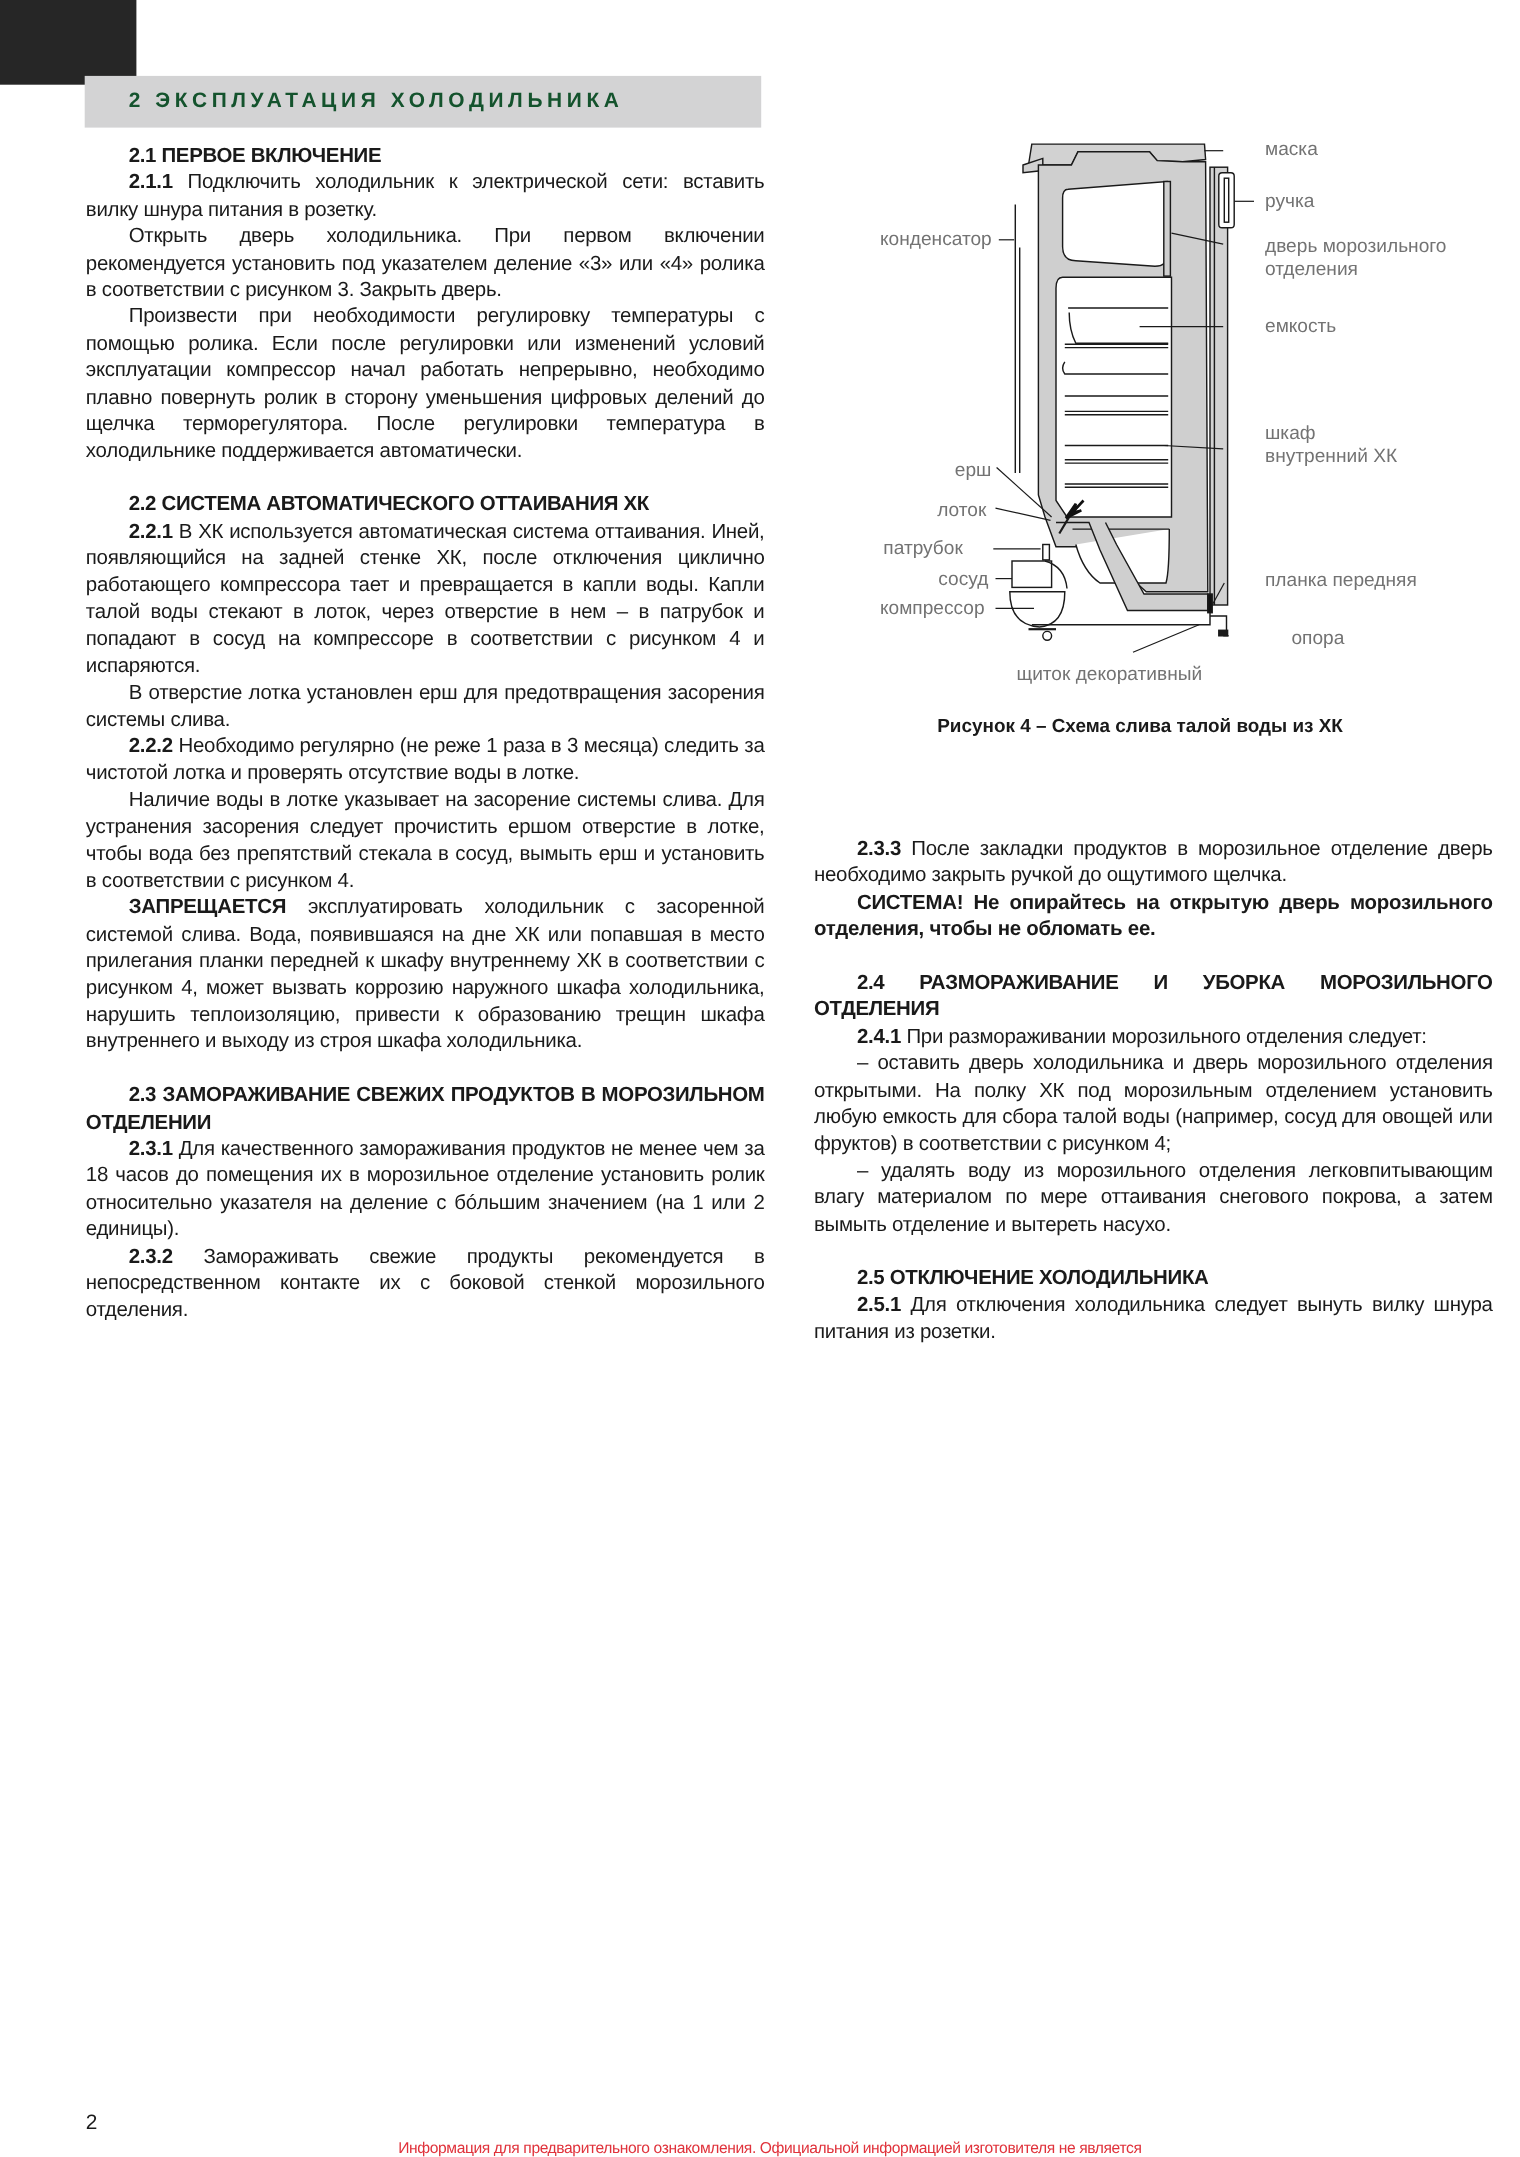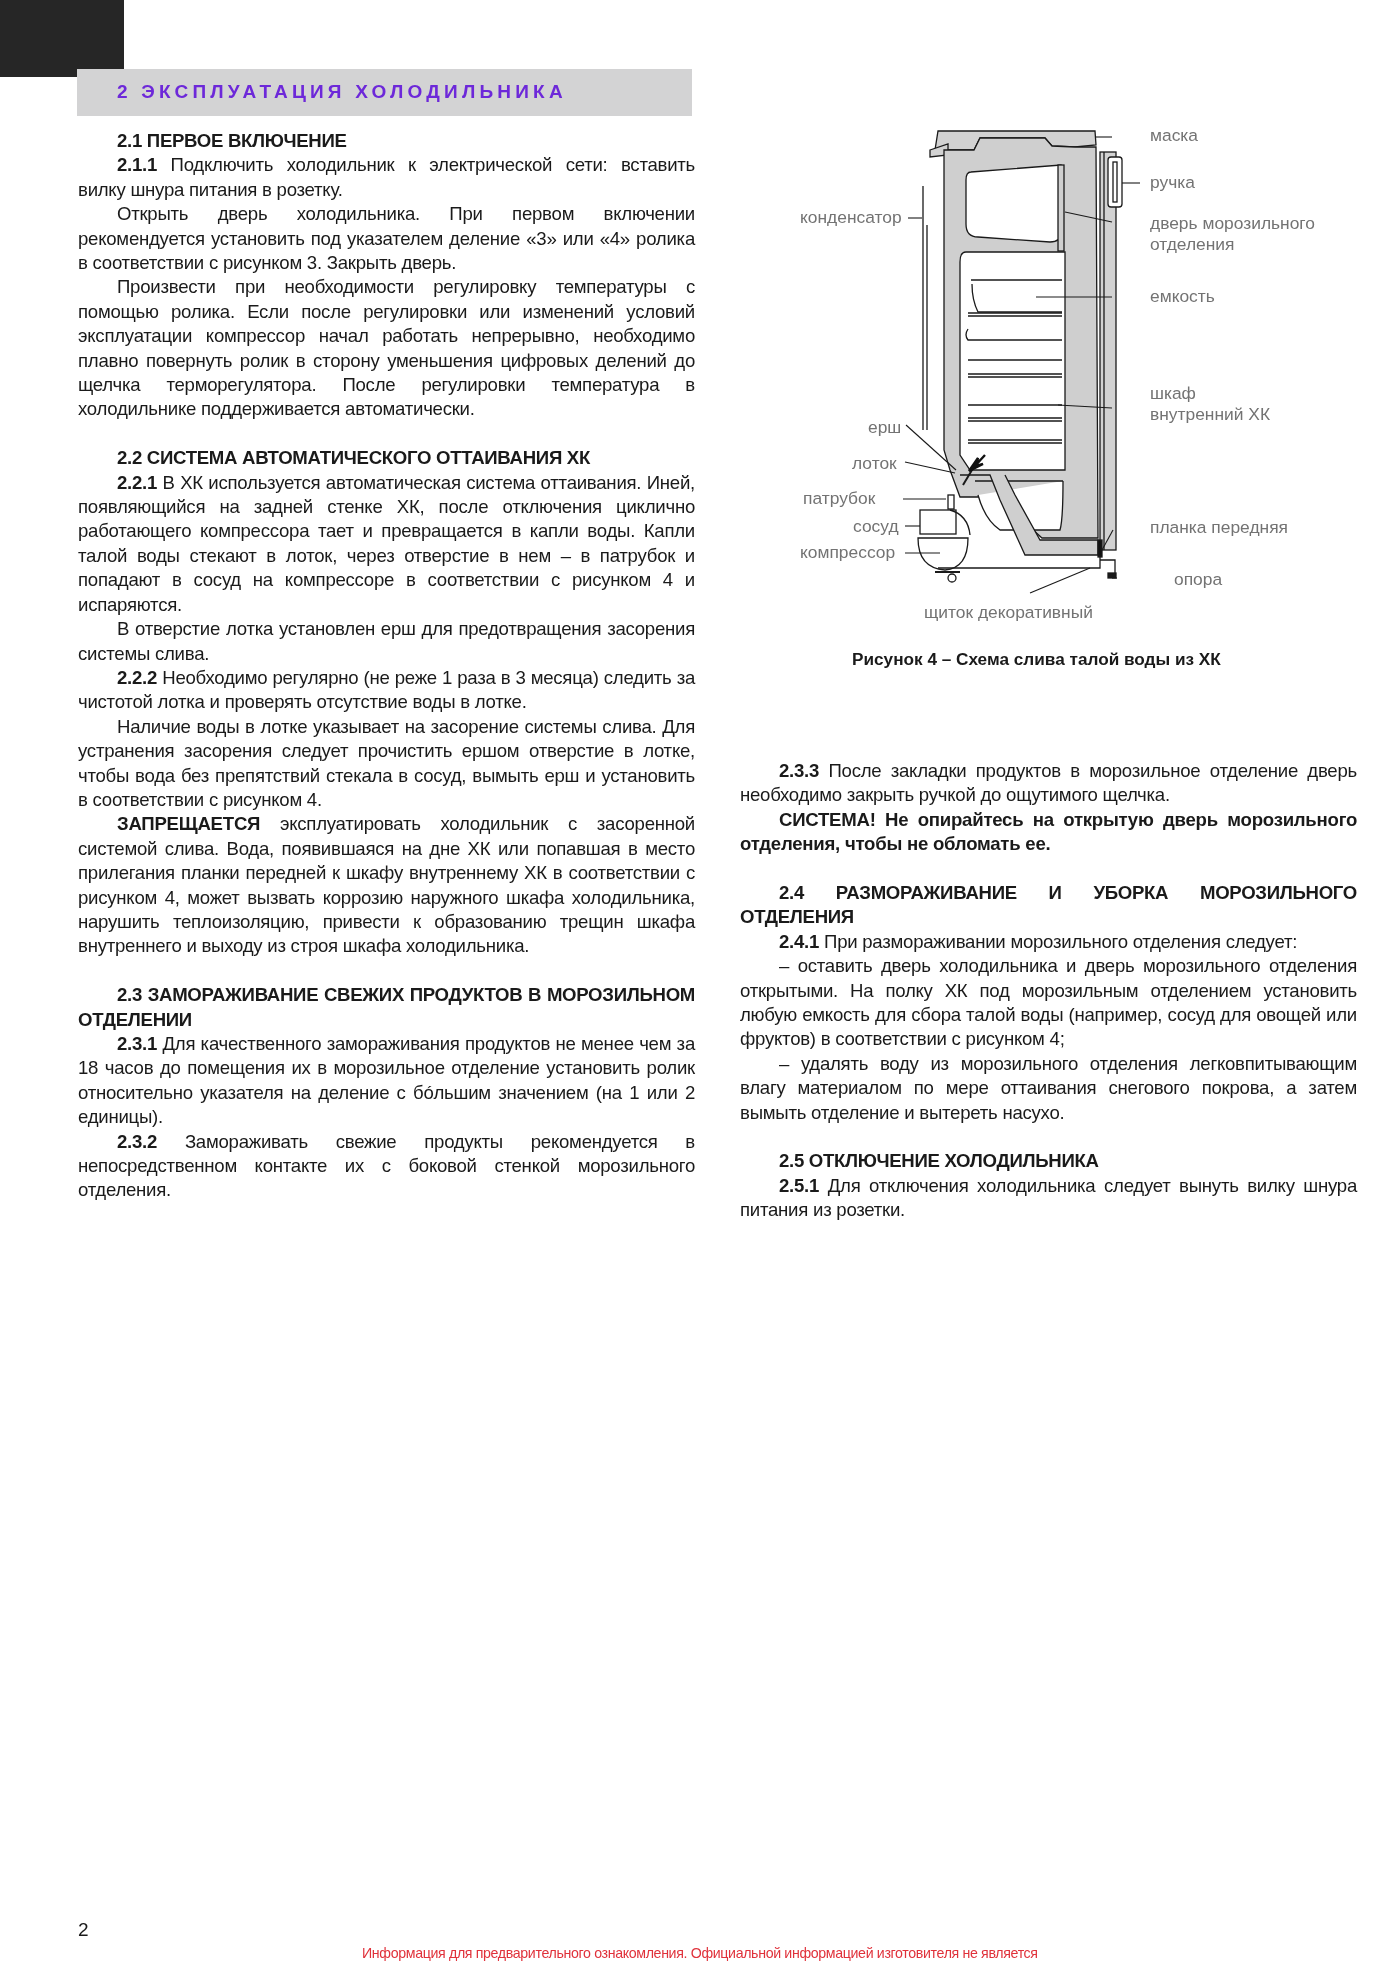--- a/index.html
+++ b/index.html
@@ -1,21 +1,21 @@
 <!DOCTYPE html>
 <html><head>
 <meta charset="utf-8">
 <style>
   html, body { margin:0; padding:0; }
   body { width:1382px; height:1961px; position:relative; background:#ffffff; overflow:hidden;
          font-family:"Liberation Sans", sans-serif; color:#1a1a1a; }
   .lang-tab { position:absolute; left:0; top:0; width:124px; height:77px; background:#262626; }
   .lang-tab span { position:absolute; left:54px; top:42px; color:#fff; font-weight:bold; font-size:20px;margin-top:48px; }
   .chapter-bar { position:absolute; left:77px; top:69px; width:615px; height:47px; background:#d3d3d4; }
-  .chapter-bar span { position:absolute; left:40px; top:12px; font-weight:bold; font-size:19px; letter-spacing:4.2px; color:#6d28d9; }
+  .chapter-bar span { position:absolute; left:40px; top:12px; font-weight:bold; font-size:19px; letter-spacing:4.2px; color:#14532d; }
   .col { position:absolute; font-size:18.6px; line-height:24.4px; text-align:justify; letter-spacing:-0.25px; }
   .col p { margin:0; text-indent:39px; }
   .col h3 { margin:0; font-size:18.6px; font-weight:bold; text-indent:39px; line-height:24.4px; letter-spacing:-0.3px; }
   .col b { font-weight:bold; }
   .col .gap { height:24.4px; }
   #left { left:78px; top:129px; width:617px; }
   #right { left:740px; top:759px; width:617px; }
   .diag-label { position:absolute; font-size:17.4px; line-height:21px; color:#737373; white-space:nowrap; }
   .caption { position:absolute; left:852px; top:649px; font-size:17.2px; font-weight:bold; white-space:nowrap; }
   .page-num { position:absolute; left:78px; top:1919px; font-size:19px; }

